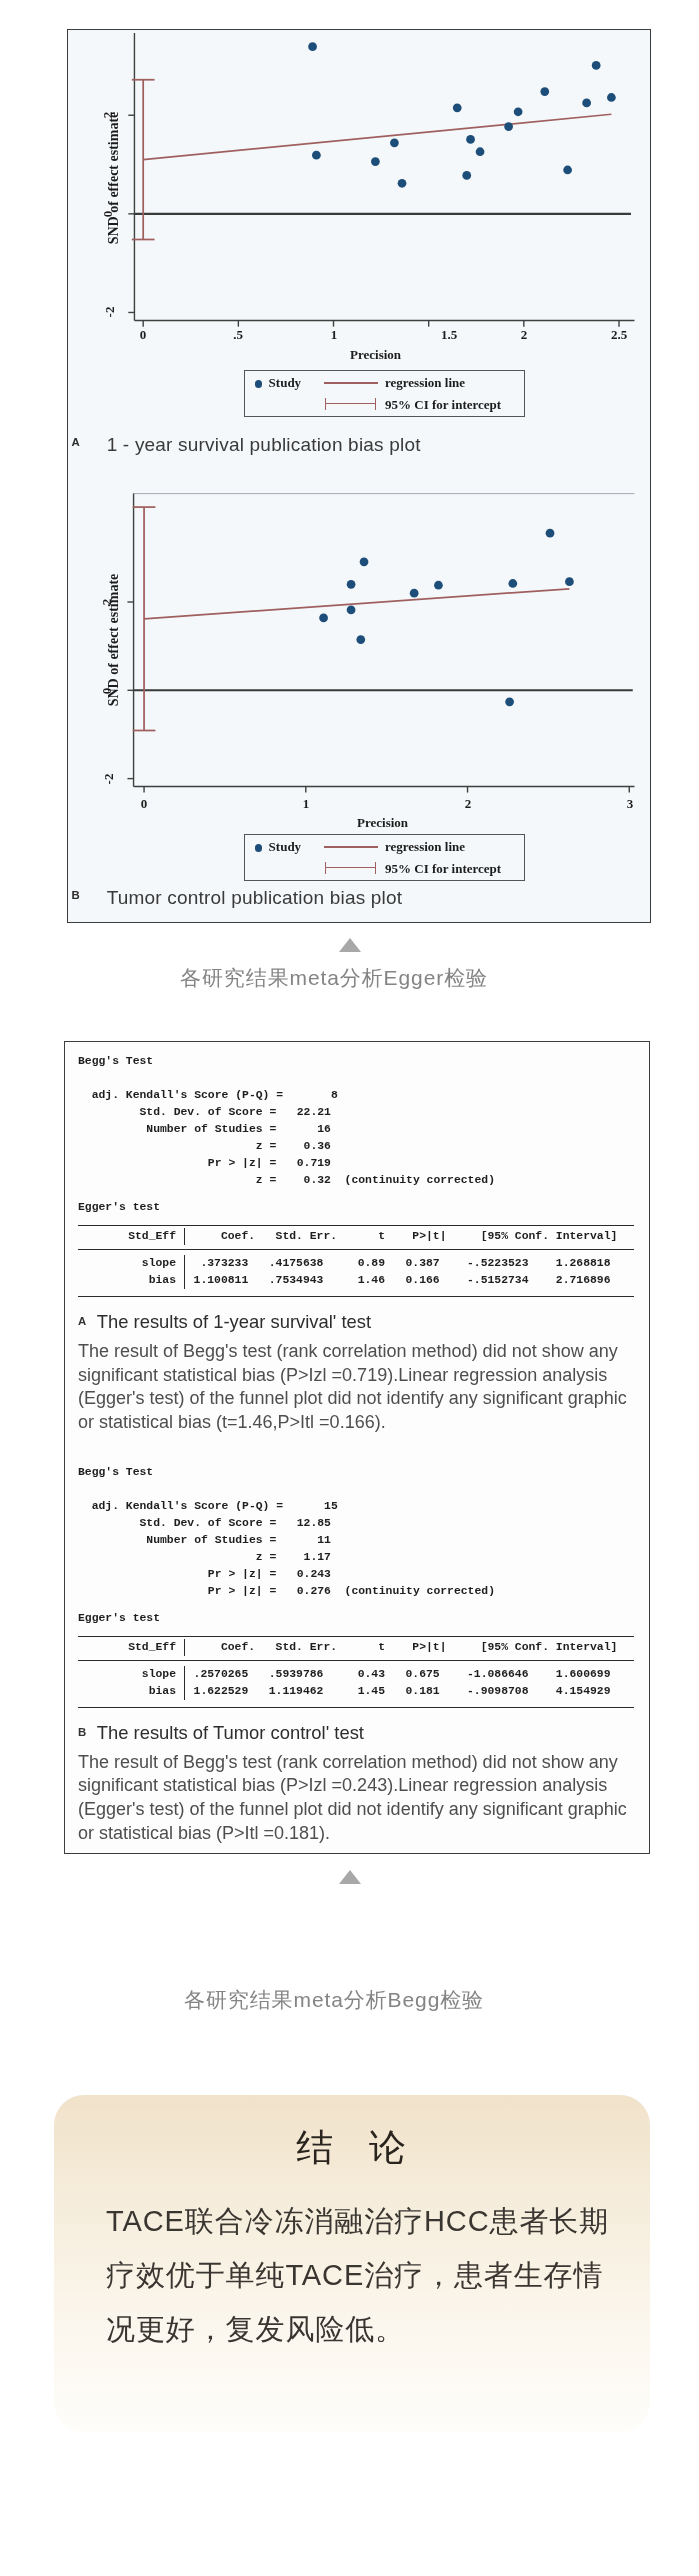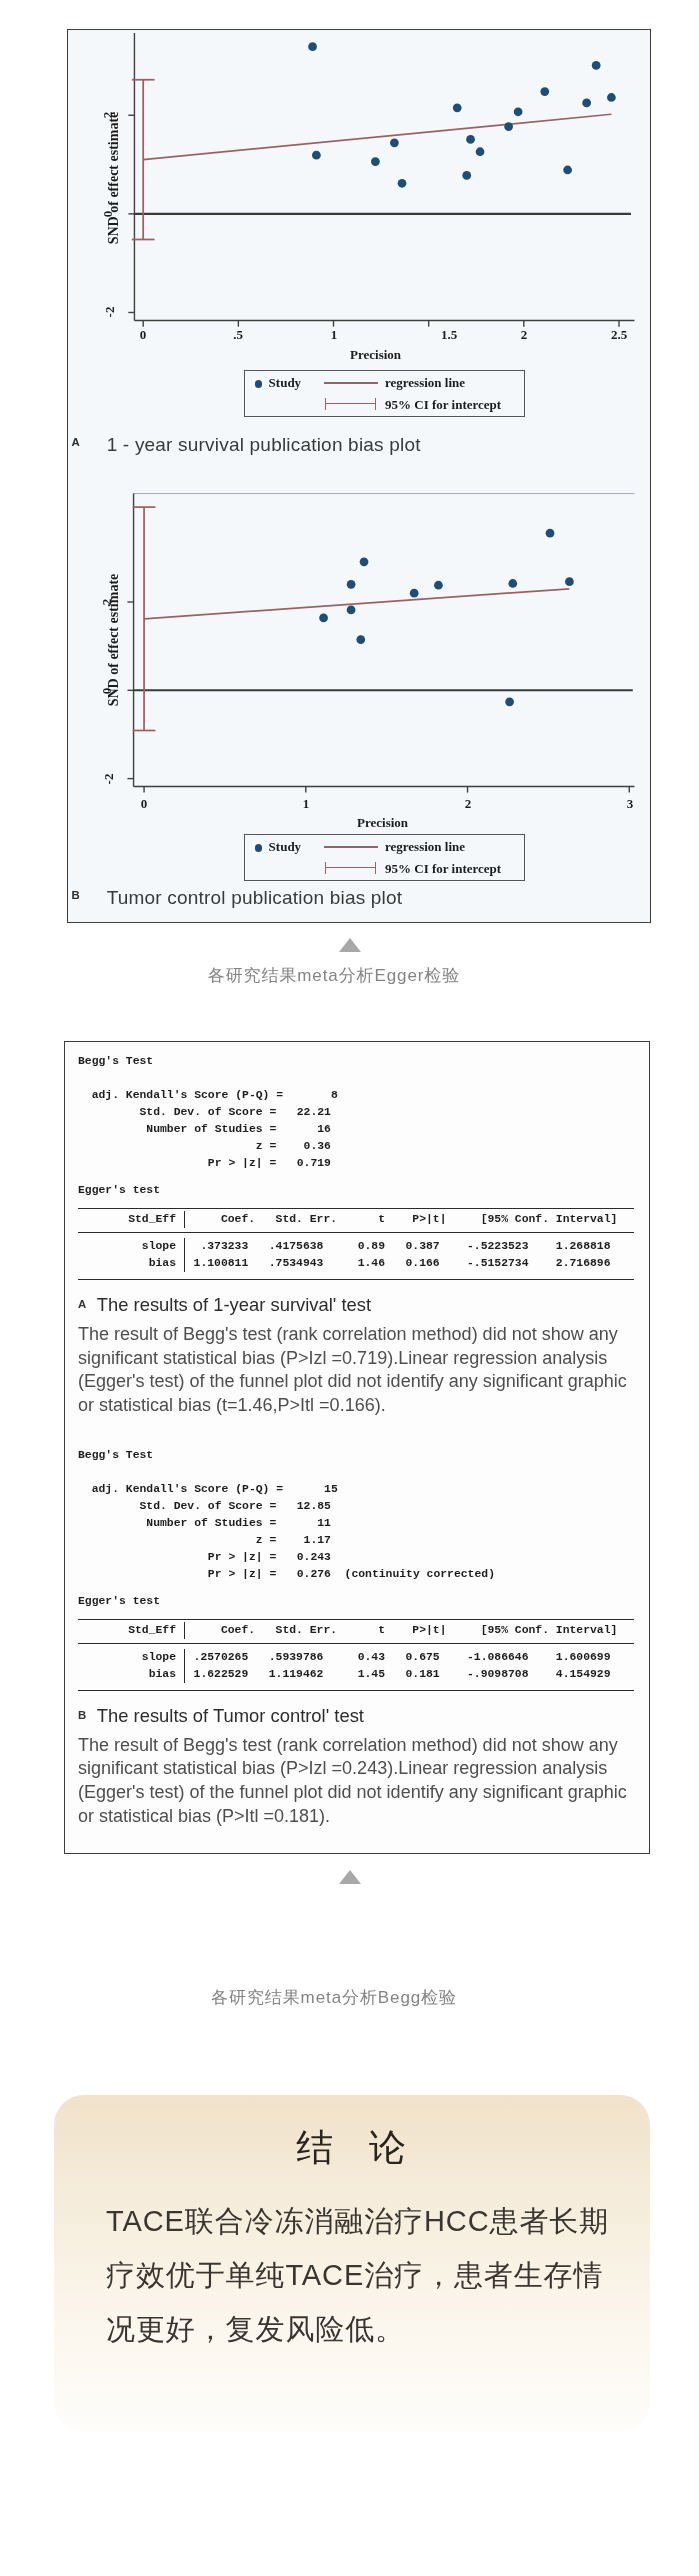--- a/index.html
+++ b/index.html
@@ -26,21 +26,21 @@
   .legend-ci:before{content:"";position:absolute;left:0;right:0;top:4.4px;height:1.7px;background:#a05f5f;}
   .legend-text{position:absolute;left:140px;top:2.6px;font-size:13px;color:#1c1c1c;}
   .panel-caption{position:absolute;left:3.5px;width:560px;}
   .panel-tag{font-size:11.4px;font-weight:bold;color:#2b2b2b;vertical-align:5.2px;}
   .panel-title{font-size:19px;color:#3a3a3a;margin-left:23px;letter-spacing:0.2px;}
 
   
   .sep-triangle{position:absolute;left:339px;width:0;height:0;
       border-left:11.4px solid transparent;border-right:11.4px solid transparent;
       border-bottom:14px solid #a8a8a8;}
-  .zh-caption{position:absolute;left:0;width:668px;text-align:center;font-size:17px;
+  .zh-caption{position:absolute;left:0;width:668px;text-align:center;font-size:21px;
       color:#848484;letter-spacing:0.9px;}
 
   
   #stats-box{position:absolute;left:64px;top:1041px;width:586px;height:813px;
       background:#fdfdfd;border:1.7px solid #3c3c3c;box-sizing:border-box;
       padding:11.4px 13px;font-family:"Liberation Mono","DejaVu Sans Mono",monospace;
       font-weight:bold;font-size:11.4px;color:#1e1e1e;}
   .mono-line{white-space:pre;line-height:17px;}
   .begg-title{line-height:17px;white-space:pre;}
   .stat-lines{margin-top:16.6px;}
@@ -197,20 +197,21 @@
   <div id="stats-box">
 
     <div>
       <div class="begg-title">Begg's Test</div>
       <div class="stat-lines">
         <div class="mono-line">  adj. Kendall's Score (P-Q) =       8</div>
         <div class="mono-line">         Std. Dev. of Score =   22.21</div>
         <div class="mono-line">          Number of Studies =      16</div>
         <div class="mono-line">                          z =    0.36</div>
         <div class="mono-line">                   Pr &gt; |z| =   0.719</div>
+        <div class="mono-line">                          z =    0.32  (continuity corrected)</div>
       </div>
       <div class="egger-title">Egger's test</div>
       <div class="etable">
         <div class="erow ehdr">
           <div class="ec1">Std_Eff</div>
           <div class="ec2">    Coef.   Std. Err.      t    P&gt;|t|     [95% Conf. Interval]</div>
         </div>
         <div class="ebody">
           <div class="erow">
             <div class="ec1">slope</div>

